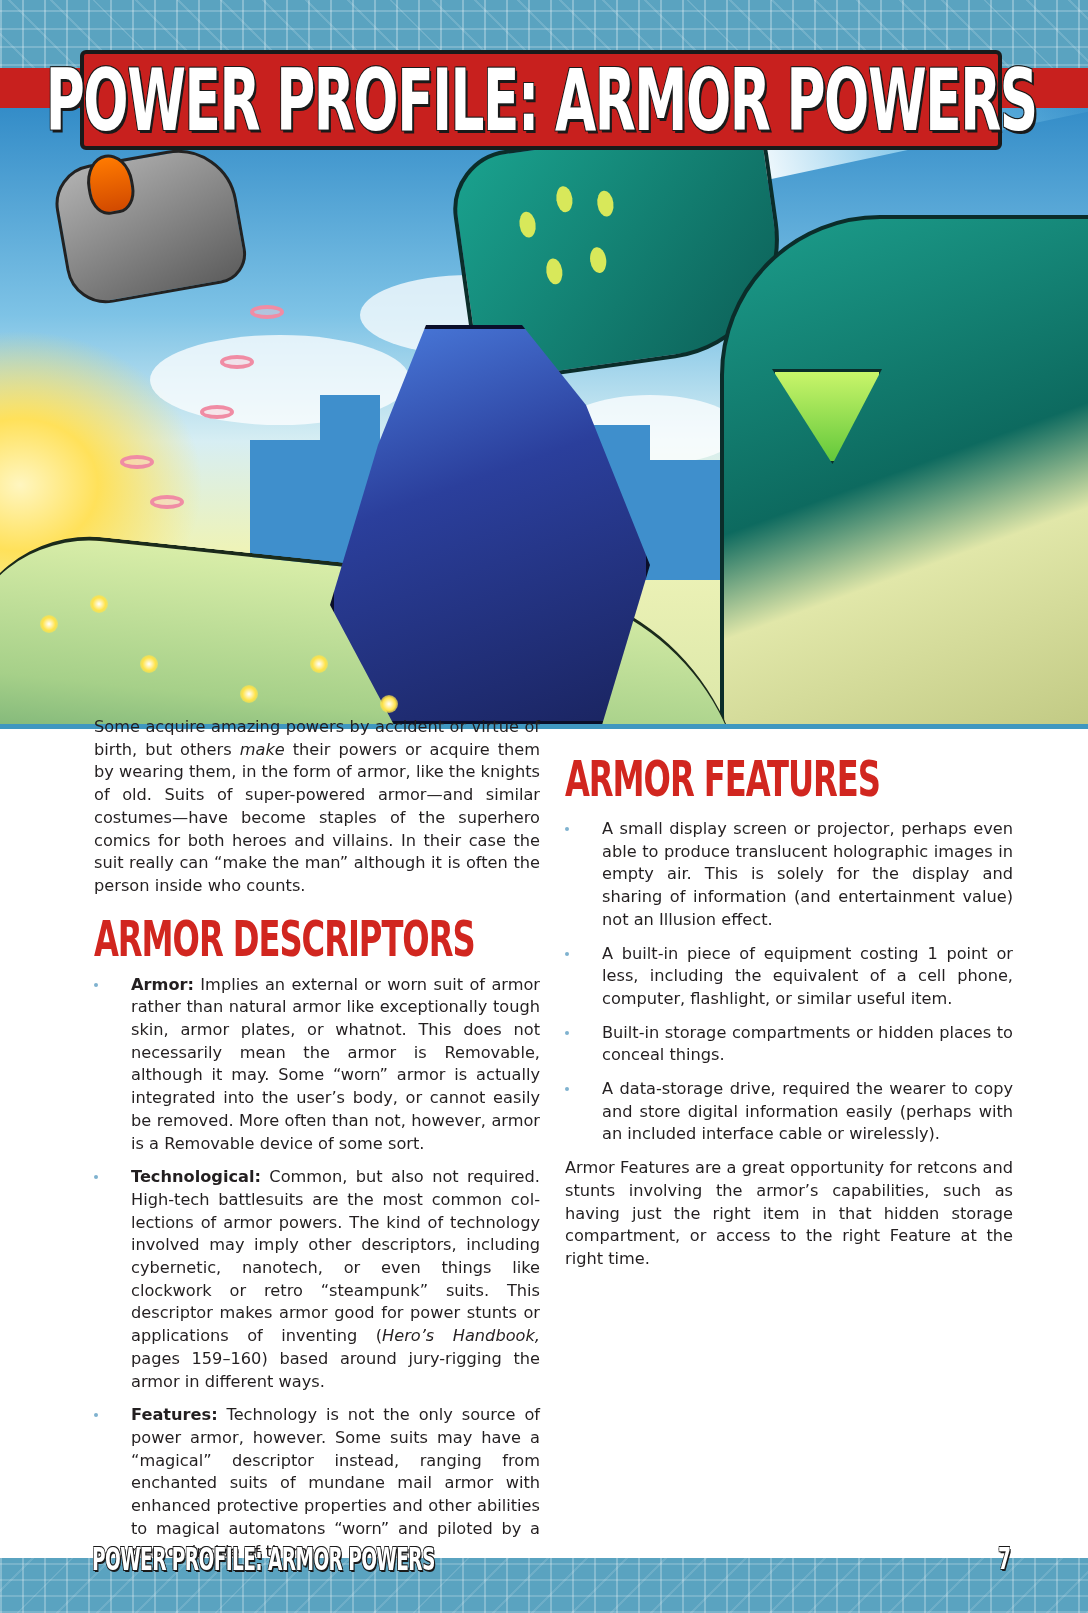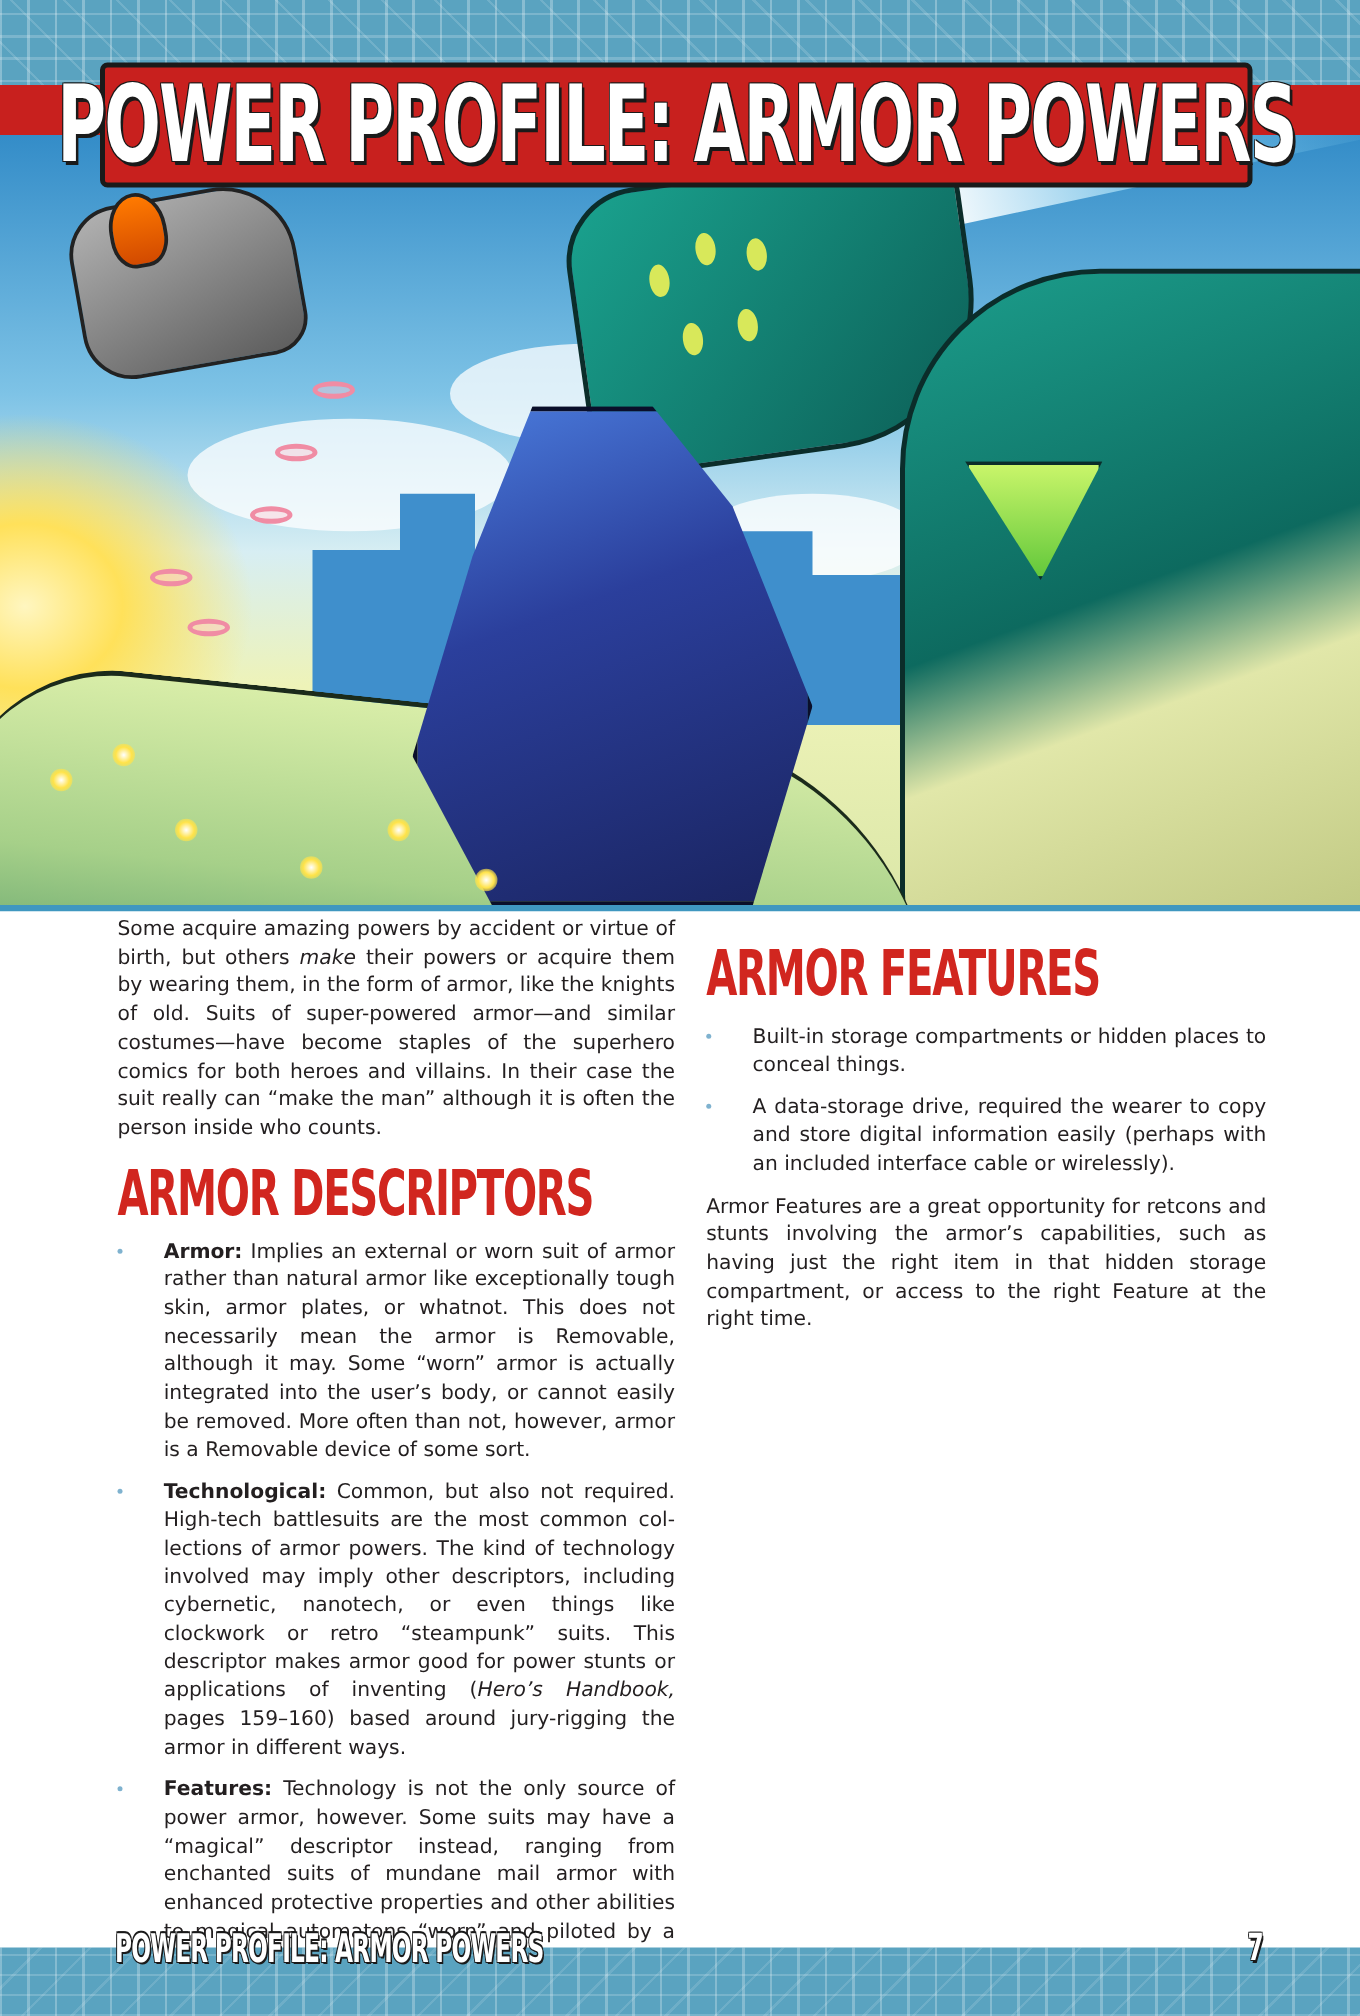--- a/index.html
+++ b/index.html
@@ -92,21 +92,21 @@
     display: flex; align-items: center; justify-content: center;
   }
   .title-text {
     font-family: "DejaVu Sans", sans-serif; font-weight: bold;
     font-size: 74px; letter-spacing: -2px; color: #ffffff;
     transform: scaleX(0.72) scaleY(1.15); white-space: nowrap;
     text-shadow: 3px 3px 0 #1a1a1a, -1px -1px 0 #1a1a1a, 1px -1px 0 #1a1a1a, -1px 1px 0 #1a1a1a;
   }
 
   
-  .col { position: absolute; top: 732px; font-size: 16.2px; line-height: 22.7px; text-align: justify; }
+  .col { position: absolute; top: 716px; font-size: 16.2px; line-height: 22.7px; text-align: justify; }
   .col-left { left: 94px; width: 446px; }
   .col-right { left: 565px; width: 448px; top: 752px; }
 
   .para { margin-bottom: 8px; hyphens: manual; }
   .section-heading {
     font-family: "DejaVu Sans", sans-serif; font-weight: bold; color: #d1261f;
     font-size: 46px; line-height: 52px; letter-spacing: -1.5px;
     transform: scaleX(0.7) scaleY(1.1); transform-origin: left center; white-space: nowrap;
     margin: 14px 0 10px 0;
   }
@@ -210,20 +210,28 @@
     </li>
   </ul>
 </div>
 
 <div class="col col-right">
   <h2 class="section-heading">ARMOR FEATURES</h2>
 
   <ul class="bullet-list">
     <li class="bullet-item">
       <span class="bullet-dot"></span>
+      <span>A small display screen or projector, perhaps even able to produce translucent holographic images in empty air. This is solely for the display and sharing of information (and entertainment value) not an Il­lusion effect.</span>
+    </li>
+    <li class="bullet-item">
+      <span class="bullet-dot"></span>
+      <span>A built-in piece of equipment costing 1 point or less, including the equivalent of a cell phone, computer, flashlight, or similar useful item.</span>
+    </li>
+    <li class="bullet-item">
+      <span class="bullet-dot"></span>
       <span>Built-in storage compartments or hidden places to conceal things.</span>
     </li>
     <li class="bullet-item">
       <span class="bullet-dot"></span>
       <span>A data-storage drive, required the wearer to copy and store digital information easily (perhaps with an included interface cable or wirelessly).</span>
     </li>
   </ul>
 
   <p class="para">Armor Features are a great opportunity for retcons and stunts involving the armor’s capabilities, such as having just the right item in that hidden storage compartment, or access to the right Feature at the right time.</p>
 </div>

